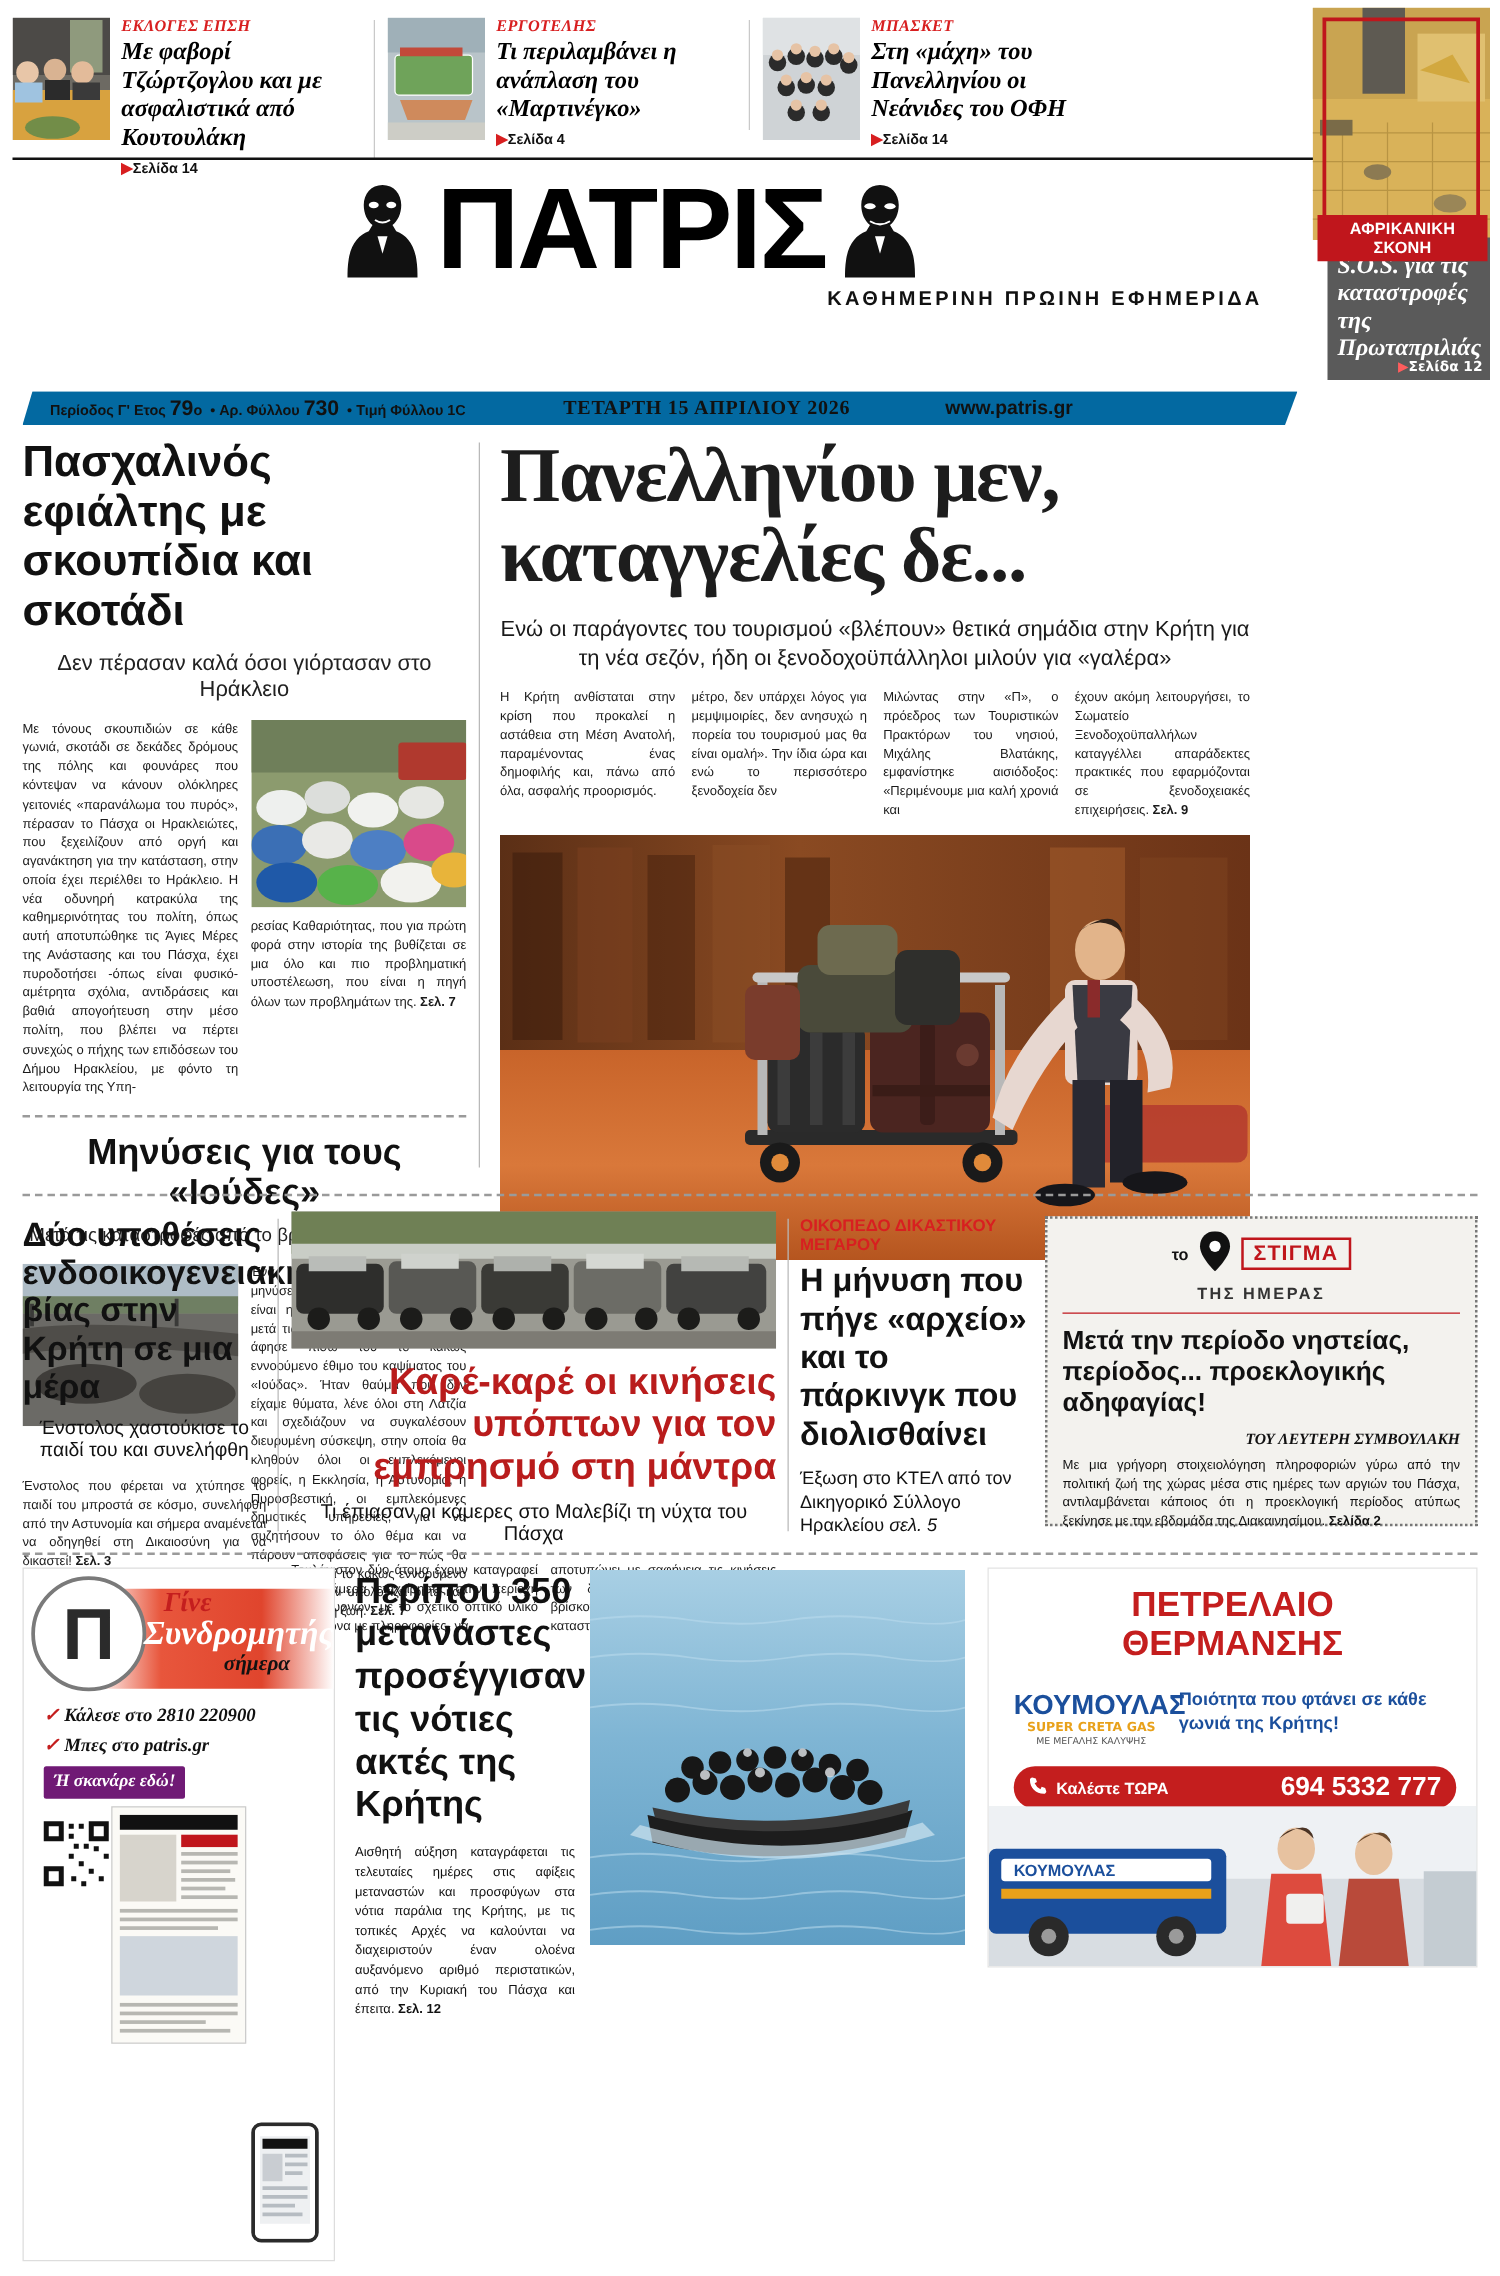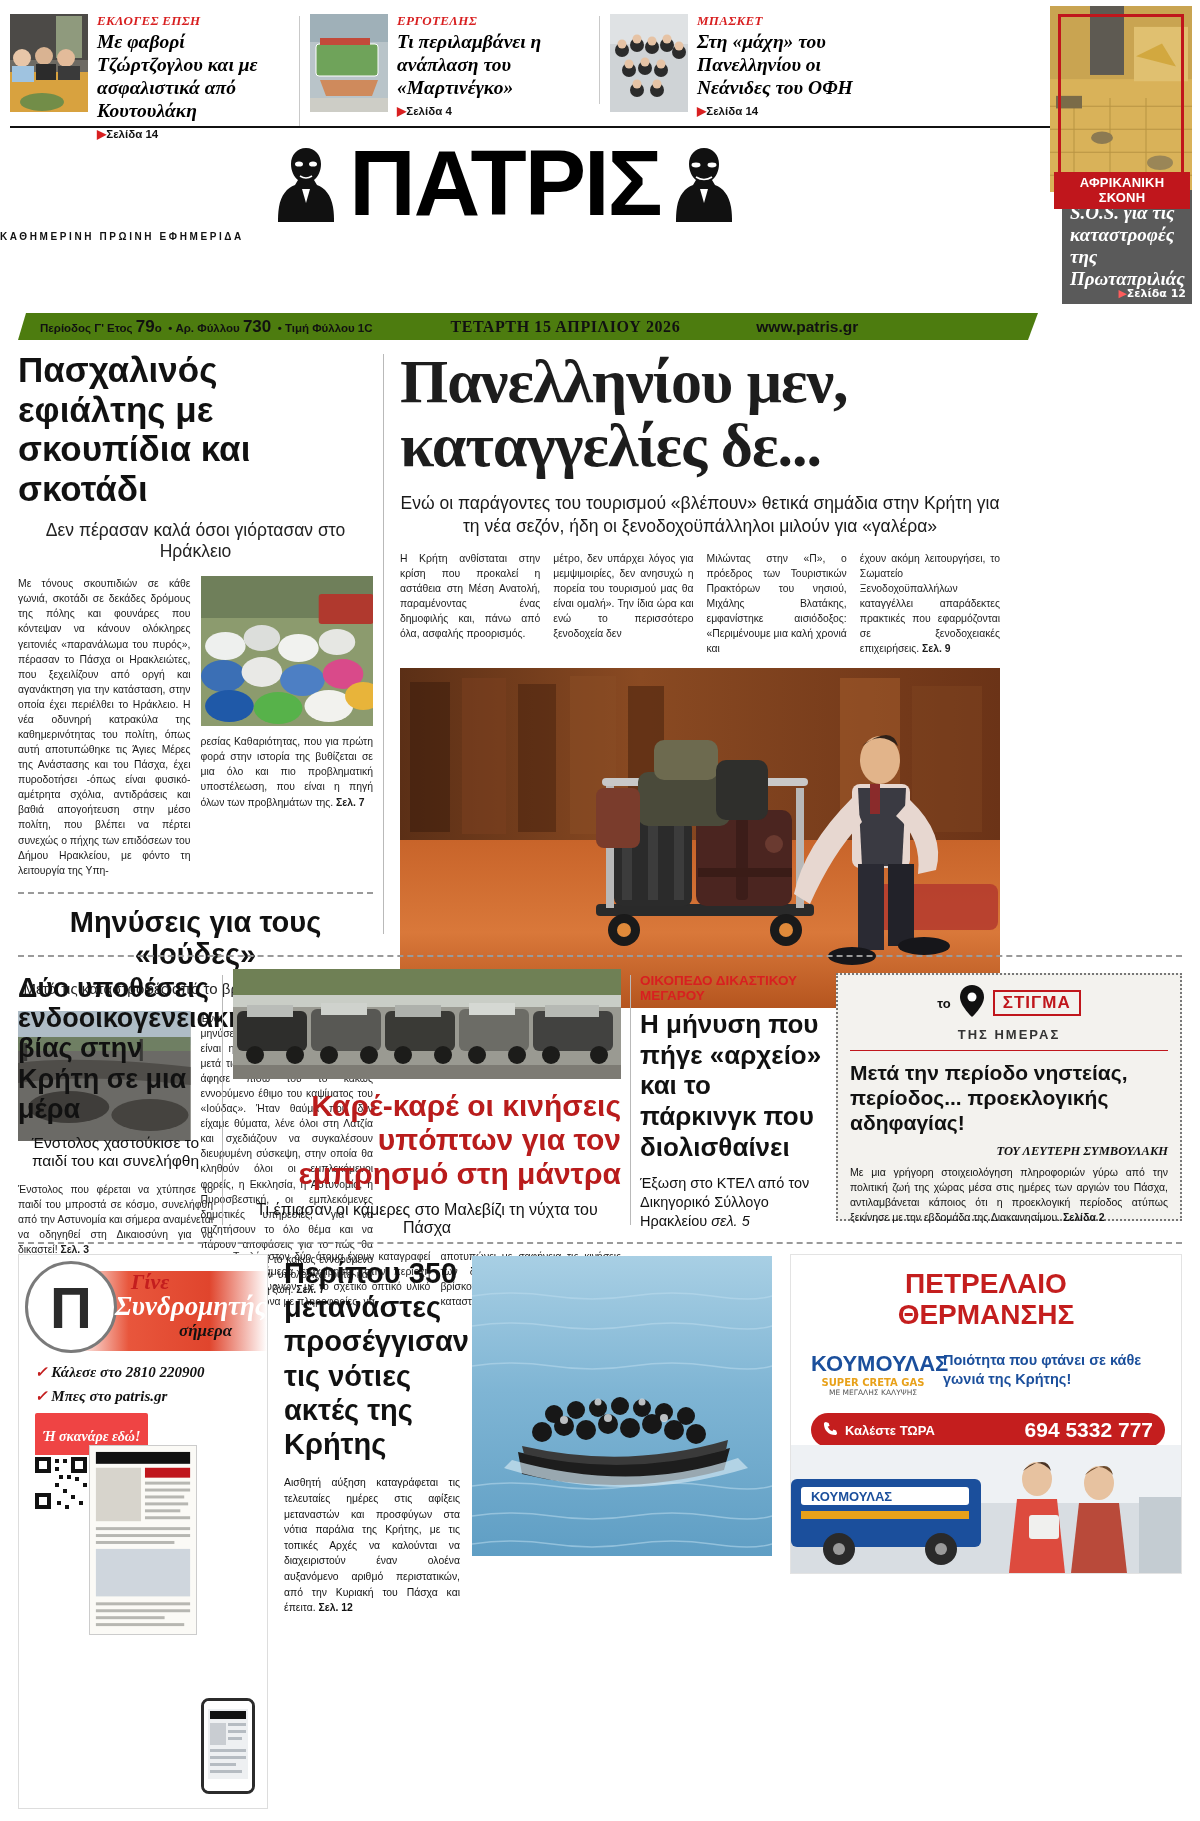--- a/index.html
+++ b/index.html
@@ -72,28 +72,28 @@
 
   
   .masthead { position:absolute; left:0; top:128px; width:1010px; height:148px; }
   .logo-row { display:flex; align-items:center; justify-content:center; gap:12px; padding-top:12px; }
   .logo-word {
     font-family:"Liberation Sans",sans-serif; font-weight:bold;
     font-size:92px; letter-spacing:-2px; line-height:.95; color:#000;
   }
   .portrait { width:62px; height:80px; }
   .masthead-sub {
-    text-align:left; font-family:"Liberation Sans",sans-serif; font-weight:bold;
-    font-size:10px; letter-spacing:2.6px; margin-top:4px; color:#111;
+    text-align:right; font-family:"Liberation Sans",sans-serif; font-weight:bold;
+    font-size:16px; letter-spacing:2.6px; margin-top:4px; color:#111;
   }
 
   
   .infobar {
     position:absolute; left:18px; top:313px; width:1020px; height:27px;
-    background:#4d7c0f; color:#111;
+    background:#0369a1; color:#111;
     display:flex; align-items:center;
     clip-path: polygon(8px 0, 100% 0, calc(100% - 10px) 100%, 0 100%);
   }
   .infobar .left { padding-left:22px; font-size:11.5px; font-weight:bold; font-family:"Liberation Sans",sans-serif;}
   .infobar .left .big{ font-size:17px; }
   .infobar .date {
     margin-left:78px; font-family:"Liberation Serif",serif; font-weight:bold;
     font-size:16px; letter-spacing:.6px;
   }
   .infobar .url { margin-left:76px; font-family:"Liberation Sans",sans-serif; font-weight:bold; font-size:15.5px; }
@@ -216,23 +216,23 @@
   .subad .r1{ position:absolute; left:112px; top:14px; color:#c41e1e; font-family:"Liberation Serif",serif;
     font-weight:bold; font-style:italic; font-size:22px; z-index:5;}
   .subad .r2{ position:absolute; left:96px; top:36px; color:#fff; font-family:"Liberation Serif",serif;
     font-weight:bold; font-style:italic; font-size:27px; z-index:5;}
   .subad .r3{ position:absolute; left:160px; top:66px; color:#111; font-family:"Liberation Serif",serif;
     font-weight:bold; font-style:italic; font-size:17px; z-index:5;}
   .subad .line{ position:absolute; left:16px; font-family:"Liberation Serif",serif; font-weight:bold;
     font-style:italic; font-size:15px; color:#111;}
   .subad .line .chk{ color:#c41e1e; }
   .subad .l1{ top:108px; } .subad .l2{ top:132px; }
-  .subad .scan{ position:absolute; left:16px; top:158px; background:#ef4444; color:#fff;
+  .subad .scan{ position:absolute; left:16px; top:158px; background:#701a75; color:#fff;
     font-family:"Liberation Serif",serif; font-weight:bold; font-style:italic; font-size:14px;
-    padding:16px 8px; border-radius:2px;}
+    padding:5px 8px; border-radius:2px;}
   .subad .mockpaper{ position:absolute; left:70px; top:190px; width:108px; height:190px; background:#f7f6f2;
     border:1px solid #ccc; overflow:hidden; }
   .subad .qr{ position:absolute; left:14px; top:200px; width:56px; height:56px; }
   .subad .phone{ position:absolute; right:12px; bottom:14px; width:54px; height:96px;
     border:3px solid #2b2b2b; border-radius:8px; background:#fff; }
 
   .mig { position:absolute; left:284px; top:14px; width:176px; }
   .mig h2{ font-family:"Liberation Sans",sans-serif; font-weight:bold; font-size:29px; line-height:1.18; margin:0; }
   .mig .tx{ font-family:"Liberation Sans",sans-serif; font-size:10.4px; line-height:1.5; text-align:justify; margin-top:14px;}
   .mig-photo { position:absolute; left:472px; top:14px; width:300px; height:300px; overflow:hidden; }

